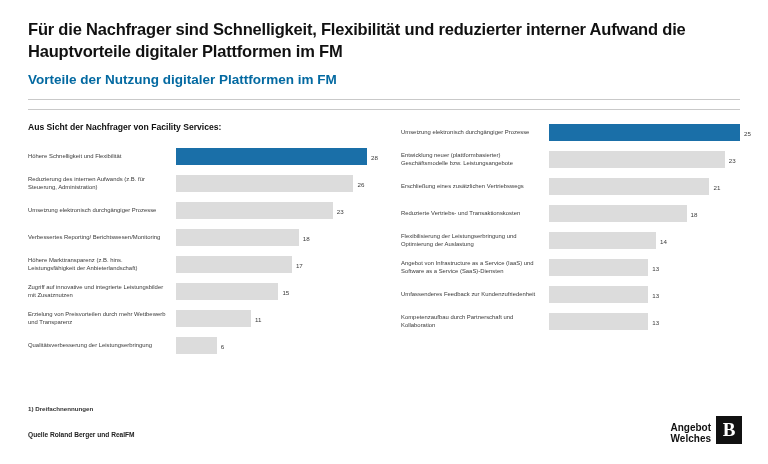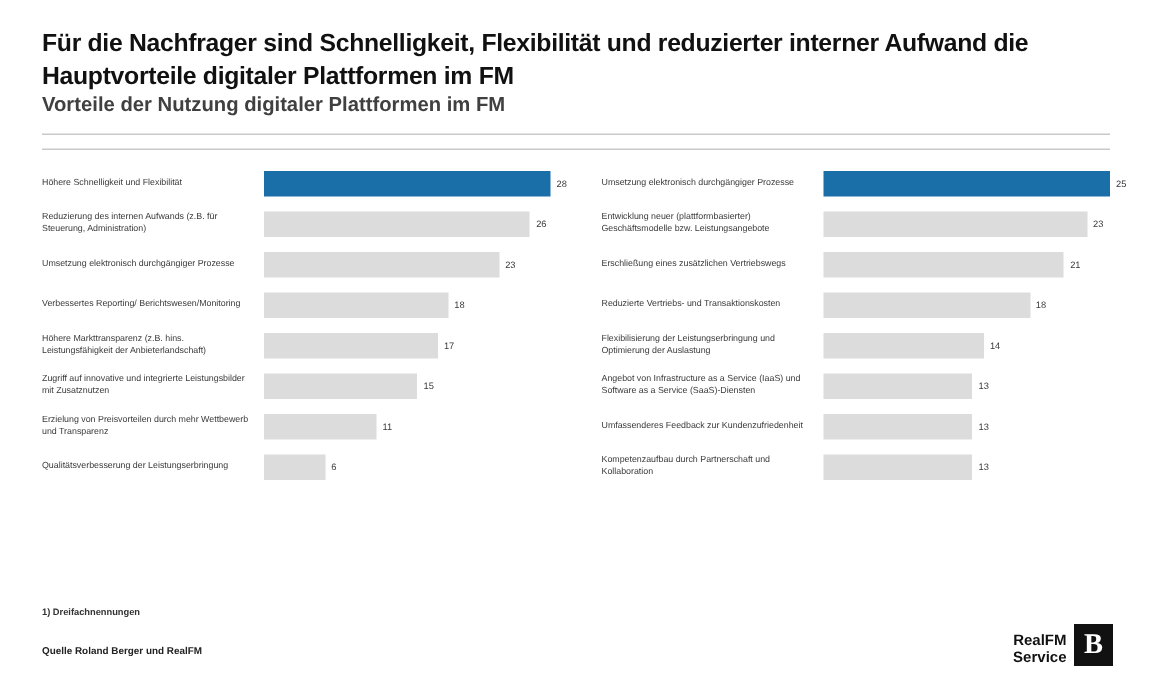--- a/index.html
+++ b/index.html
@@ -26,21 +26,22 @@
     font-weight: bold;
     line-height: 1.34;
     letter-spacing: -0.2px;
     color: #111111;
     margin: 0 0 0 0;
     max-width: 690px;
   }
   .subtitle {
     font-size: 13.5px;
     font-weight: bold;
-    color: #404040;
+    color: #0369a1;
+    margin-top: 10px;
   }
   .rule {
     border: 0;
     border-top: 1px solid #c9c9c9;
     margin: 12px 0 0 0;
   }
   .question {
     font-size: 7.4px;
     font-weight: bold;
     color: #222222;
@@ -157,20 +158,21 @@
 <div class="slide">
 
   <div class="title">Für die Nachfrager sind Schnelligkeit, Flexibilität und reduzierter interner Aufwand die Hauptvorteile digitaler Plattformen im FM</div>
   <div class="subtitle">Vorteile der Nutzung digitaler Plattformen im FM</div>
   <hr class="rule">
   <hr class="rule2">
 
   <div class="columns">
 
     <div class="col">
+      <div class="col-head">Aus Sicht der Nachfrager von Facility Services:</div>
       <div class="bars">
         <div class="row">
           <div class="row-label">Höhere Schnelligkeit und Flexibilität</div>
           <div class="track">
             <div class="bar accent" style="width:100%"></div>
             <div class="val" style="left:calc(100% + 4px)">28</div>
           </div>
         </div>
         <div class="row">
           <div class="row-label">Reduzierung des internen Aufwands (z.B. für Steuerung, Administration)</div>
@@ -285,19 +287,19 @@
       </div>
     </div>
 
   </div>
 
   <div class="footnote">1) Dreifachnennungen</div>
   <div class="source">Quelle Roland Berger und RealFM</div>
 
   <div class="logo">
     <div class="logo-text">
-      <div>RealFM</div>
-      <div>Service</div>
+      <div>Angebot</div>
+      <div>Welches</div>
     </div>
     <div class="logo-mark">B</div>
   </div>
 
 </div>
 
 </body></html>

